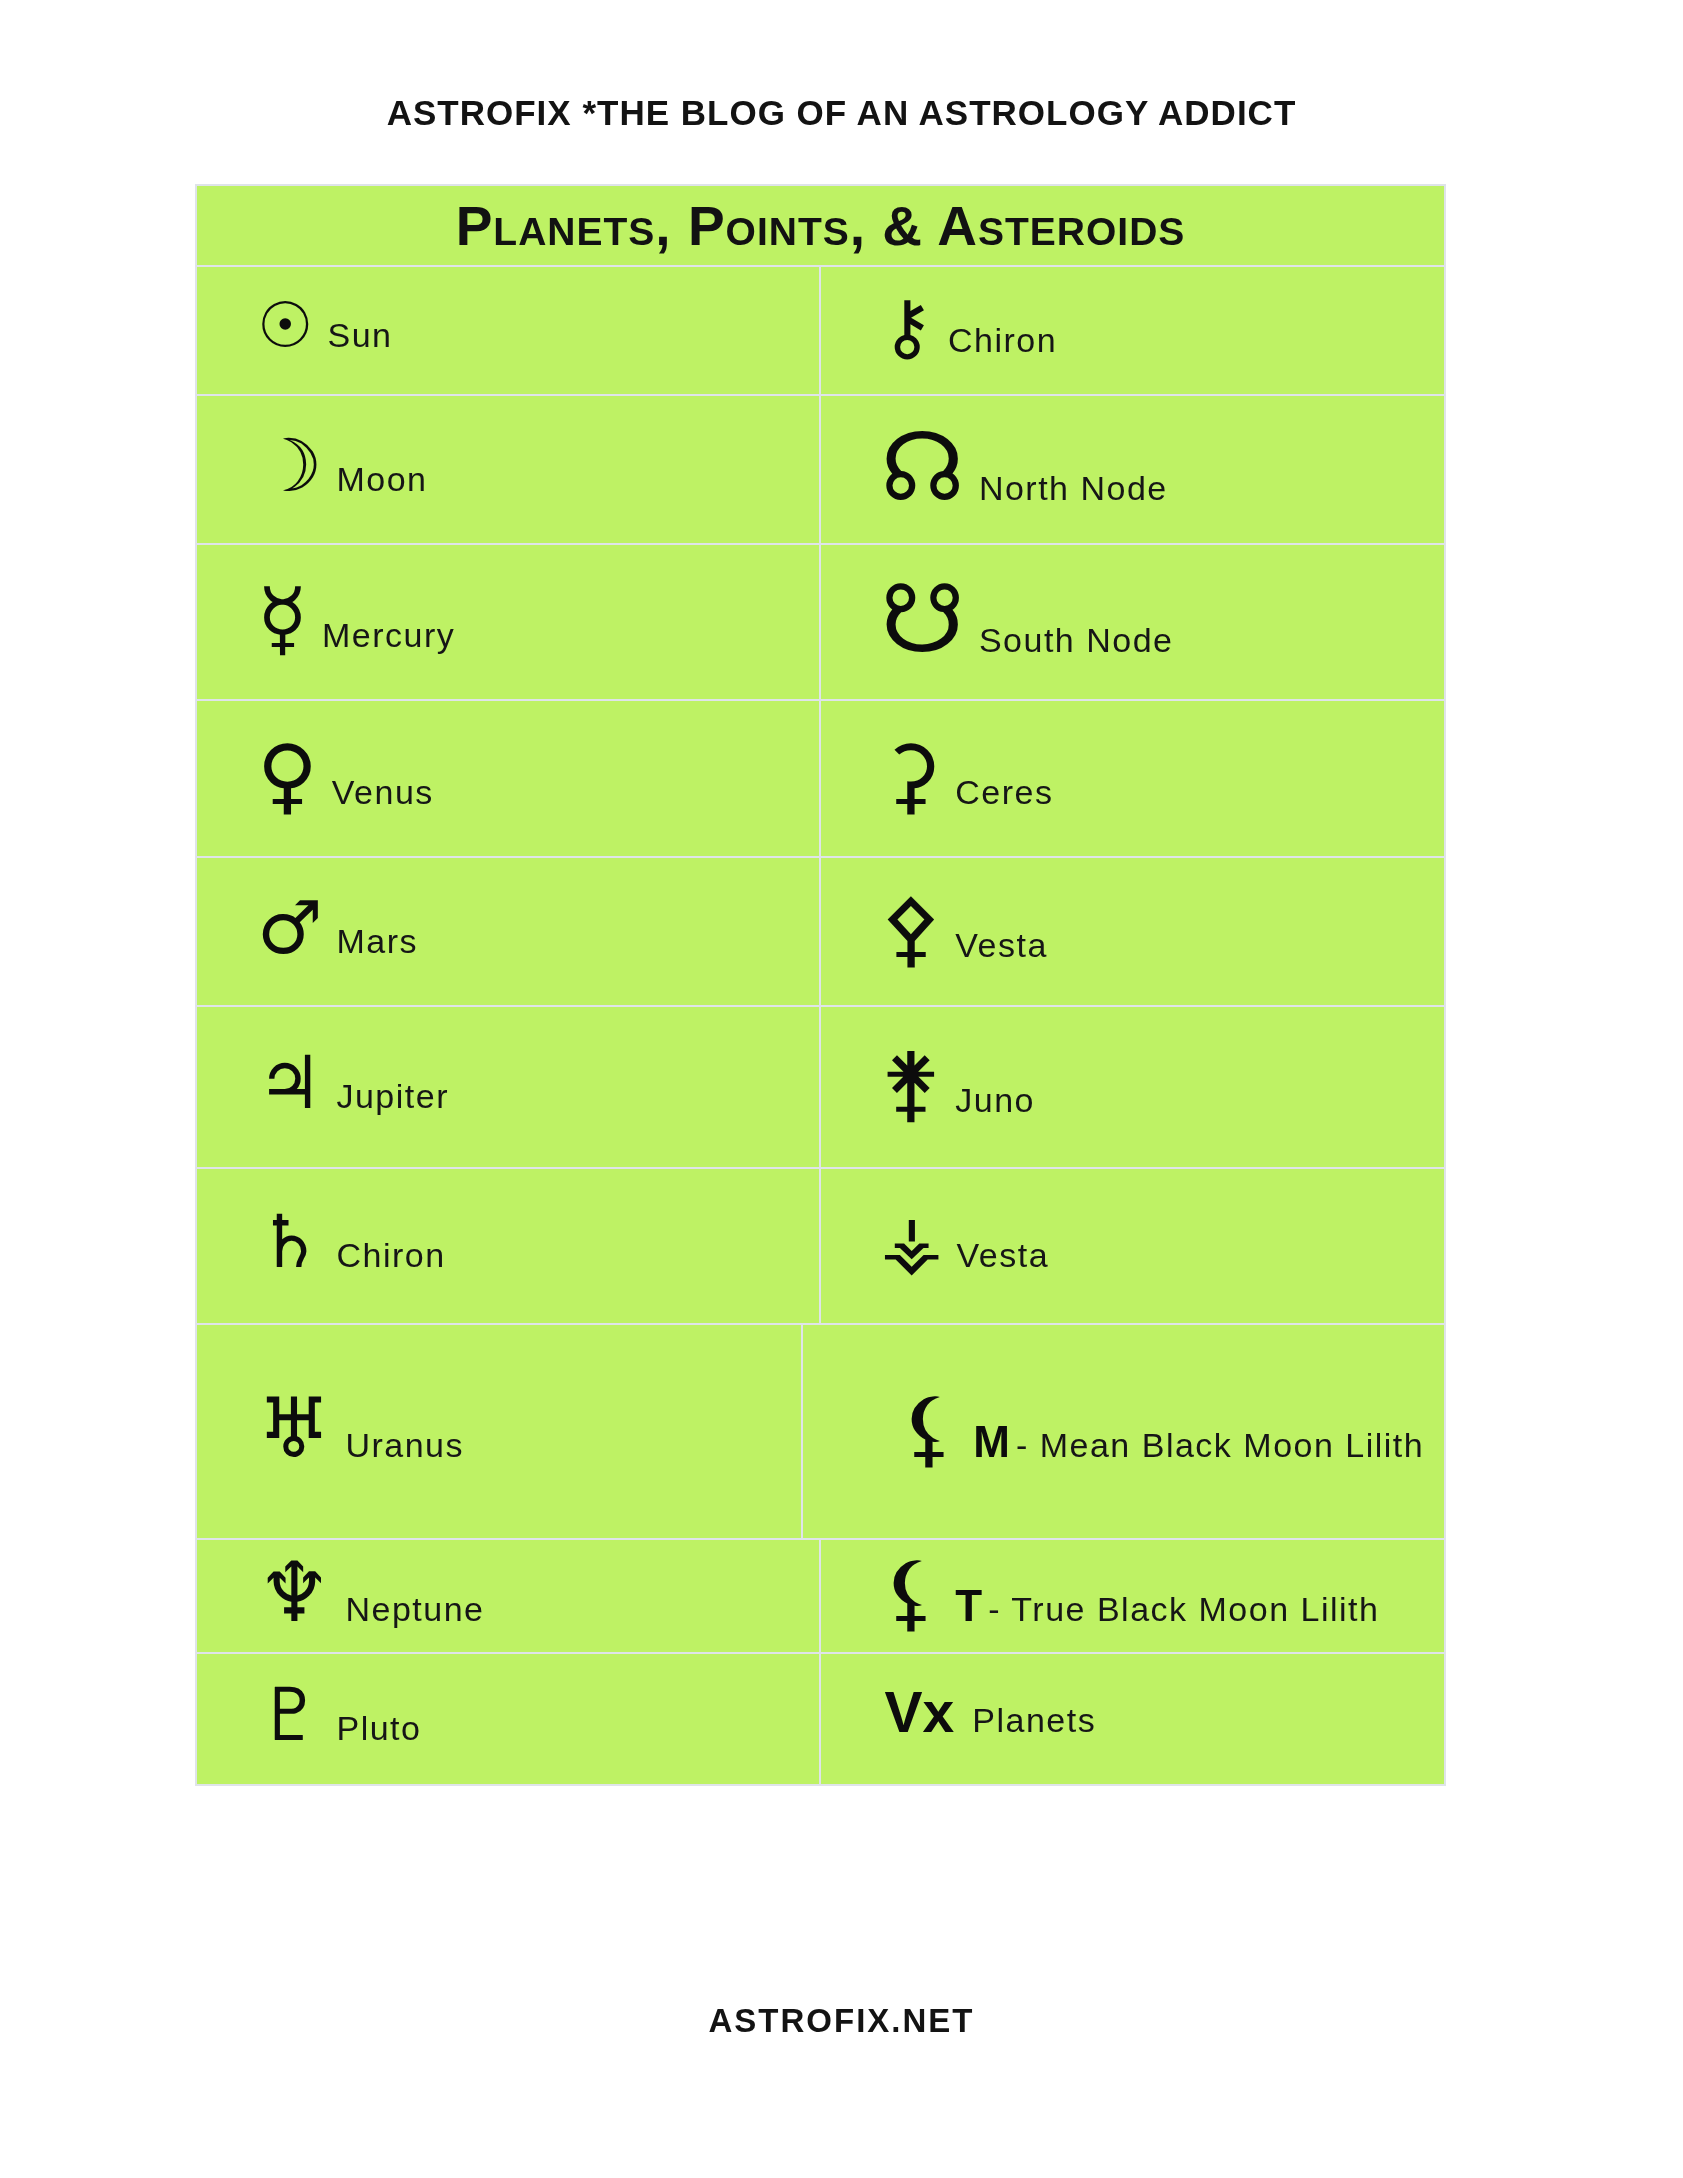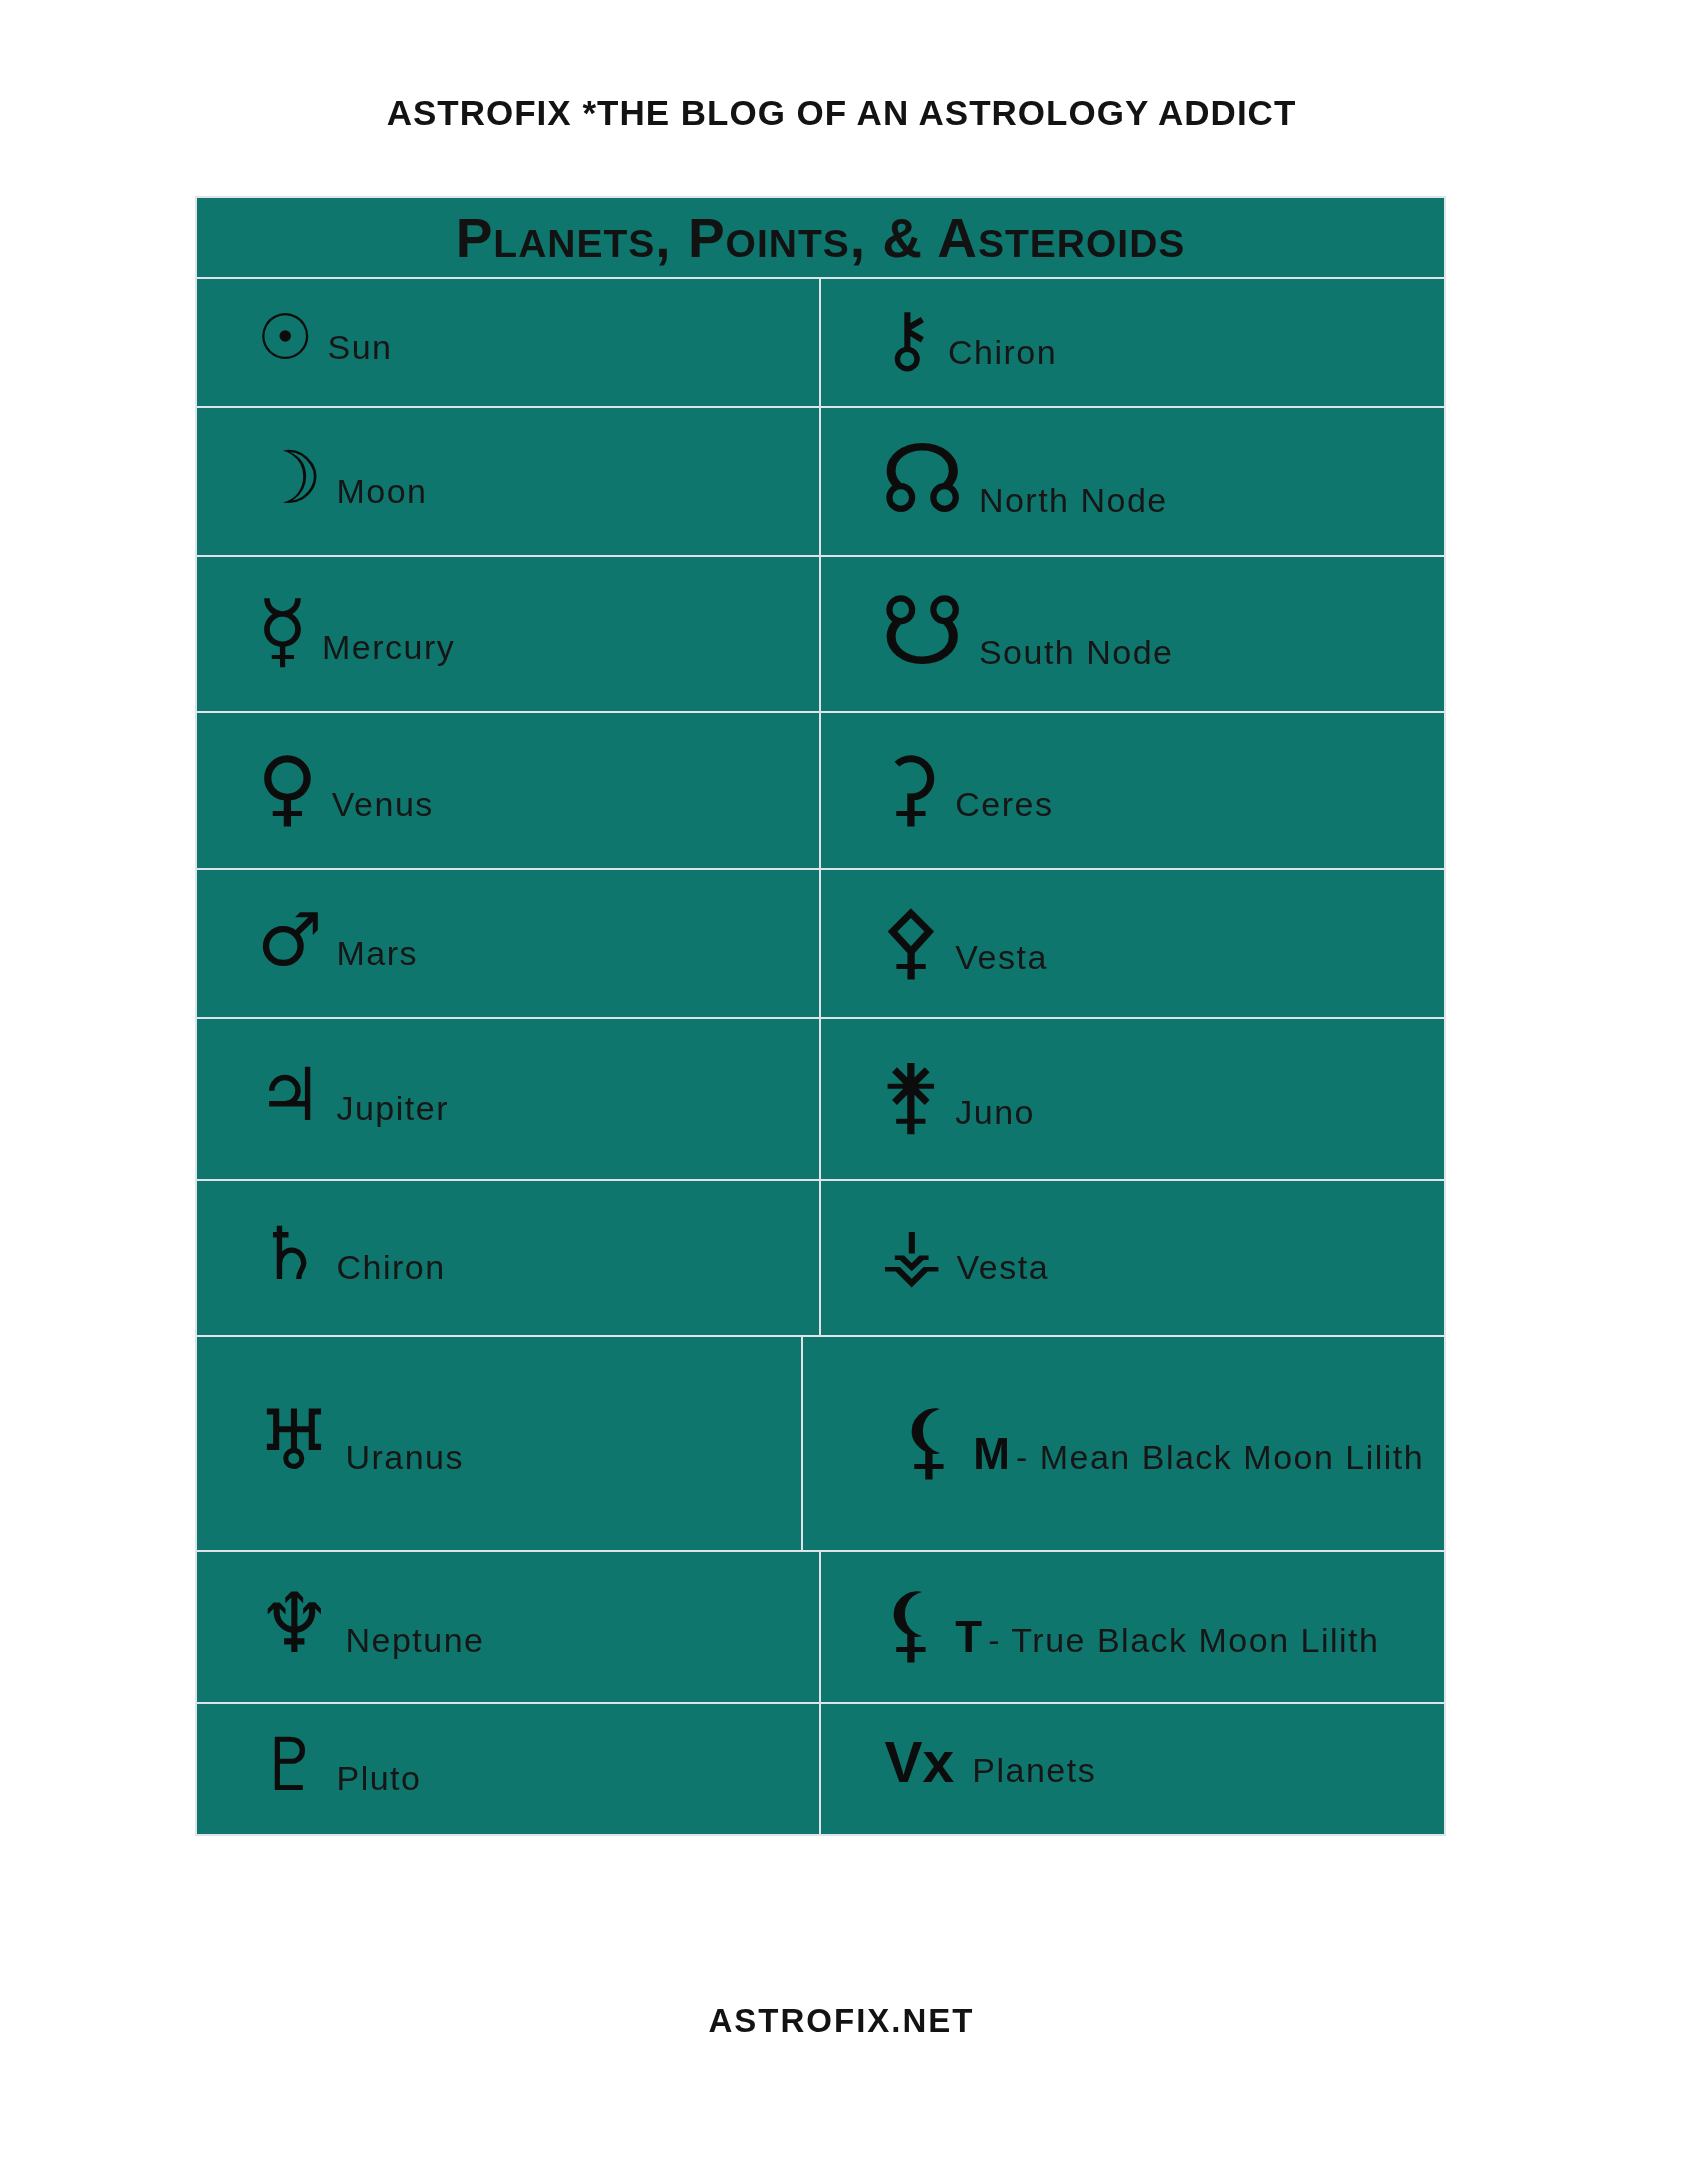--- a/index.html
+++ b/index.html
@@ -10,41 +10,41 @@
   }
   .page-header{
     position:absolute;top:93px;left:0;right:0;text-align:center;
     font-weight:700;font-size:35px;letter-spacing:1px;color:#131313;
   }
   .page-footer{
     position:absolute;top:2002px;left:0;right:0;text-align:center;
     font-weight:700;font-size:33px;letter-spacing:2px;color:#131313;
   }
   .ptable{
-    position:absolute;left:195px;top:196px;width:1251px;
+    position:absolute;left:195px;top:184px;width:1251px;
     border:2px solid var(--border,#dfe4e9);
-    box-sizing:border-box;background:#0f766e;
+    box-sizing:border-box;background:#bef264;
   }
   .trow{
     display:grid;grid-template-columns:1fr 1fr;
     border-bottom:2px solid var(--border,#dfe4e9);
     box-sizing:border-box;
   }
   .trow:last-child{border-bottom:none;}
   .title-row{
     display:block;height:81px;text-align:center;
   }
   .title-row .ttl{
     display:inline-block;line-height:81px;
     font-variant:small-caps;font-weight:700;font-size:55px;
     letter-spacing:1px;color:#121212;
   }
   .r1{height:129px;} .r2{height:149px;} .r3{height:156px;}
   .r4{height:157px;} .r5{height:149px;} .r6{height:162px;}
-  .r7{height:156px;} .r8{height:215px;gap:36px;} .r9{height:152px;}
+  .r7{height:156px;} .r8{height:215px;gap:36px;} .r9{height:114px;}
   .r10{height:130px;}
   .cell{
     display:flex;align-items:center;box-sizing:border-box;
     padding-left:24px;padding-right:10px;overflow:hidden;
   }
   .cell.cl{border-right:2px solid var(--border,#dfe4e9);}
   .inner{line-height:50px;}
   .inner.nw{white-space:nowrap;}
   .glyph{
     font-family:"DejaVu Sans",sans-serif;

